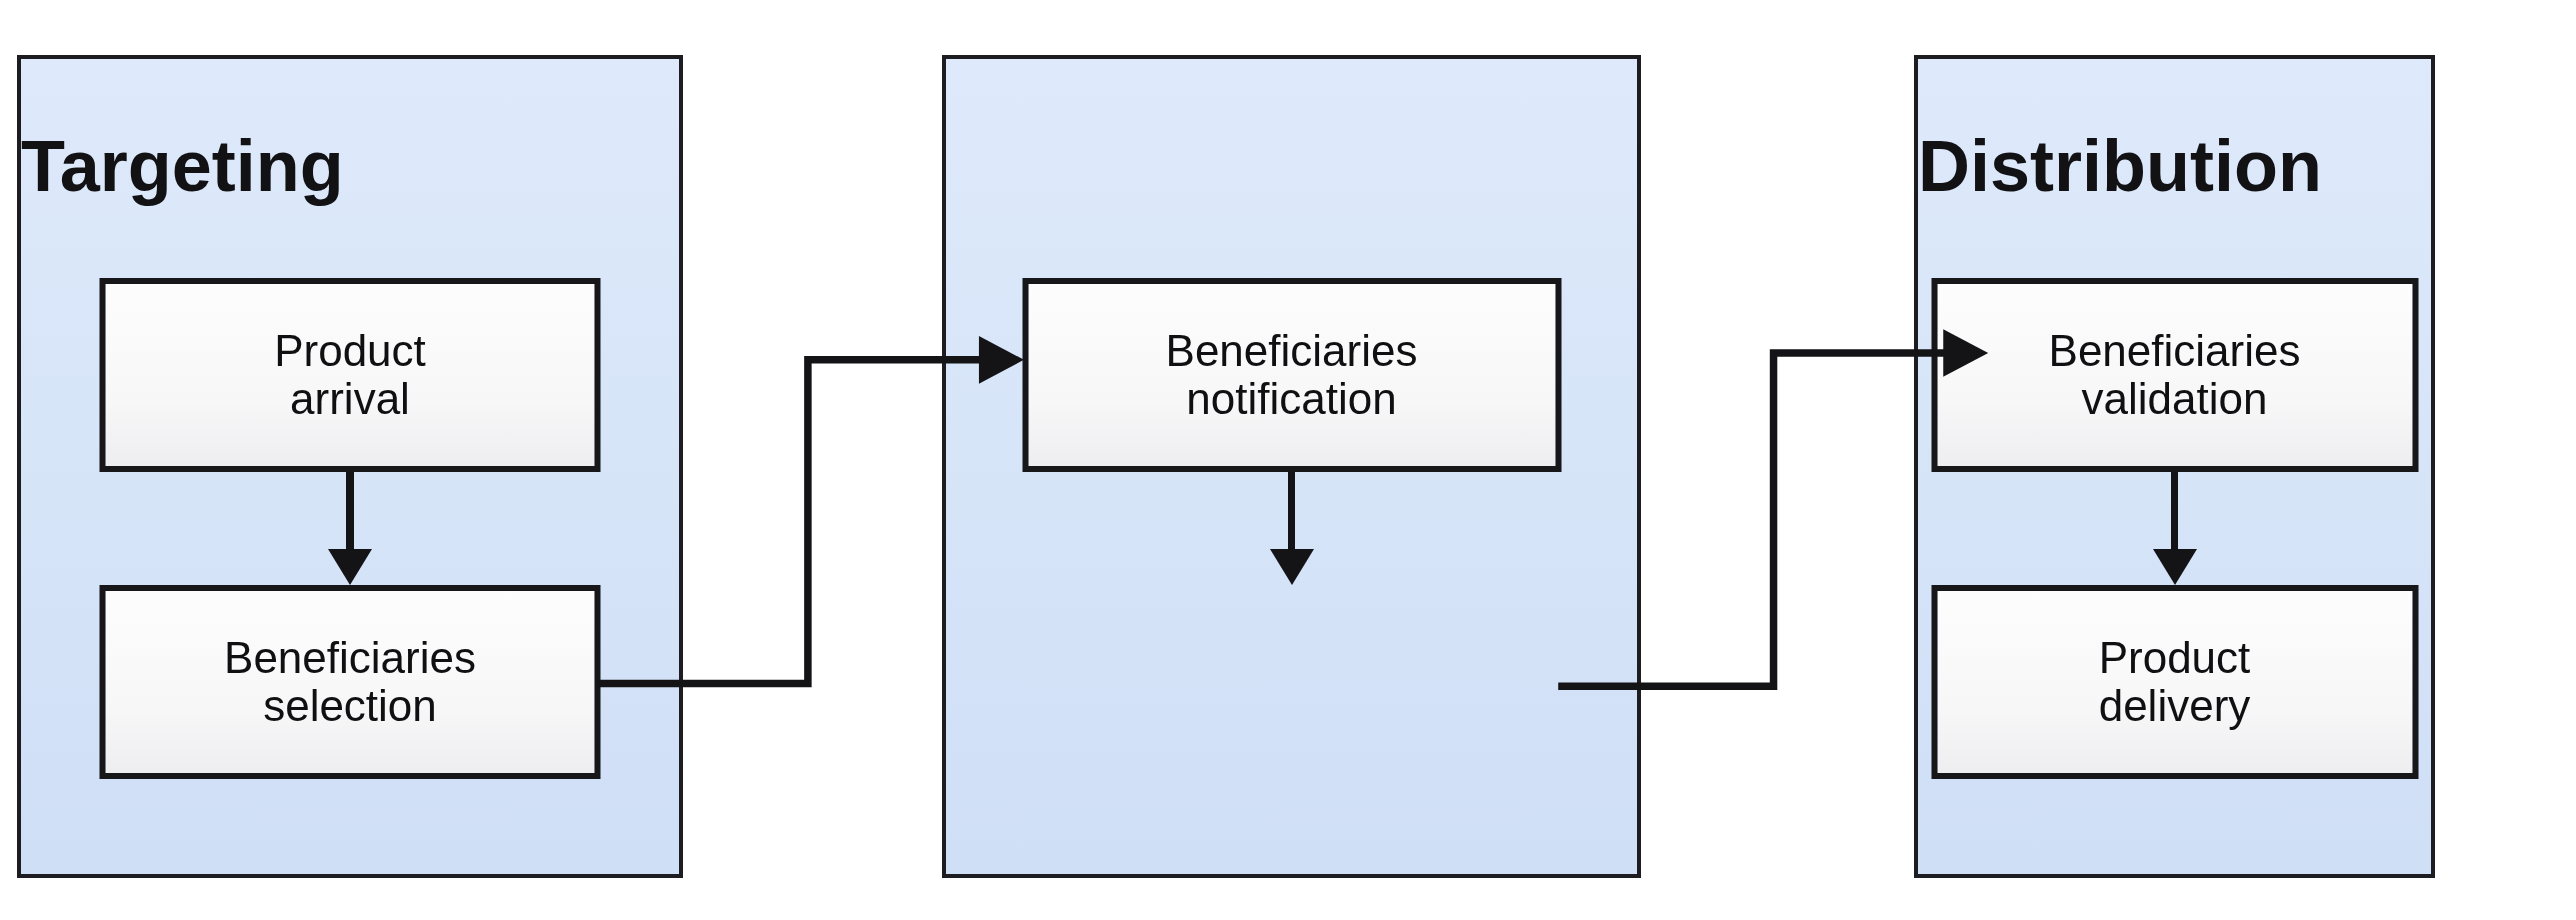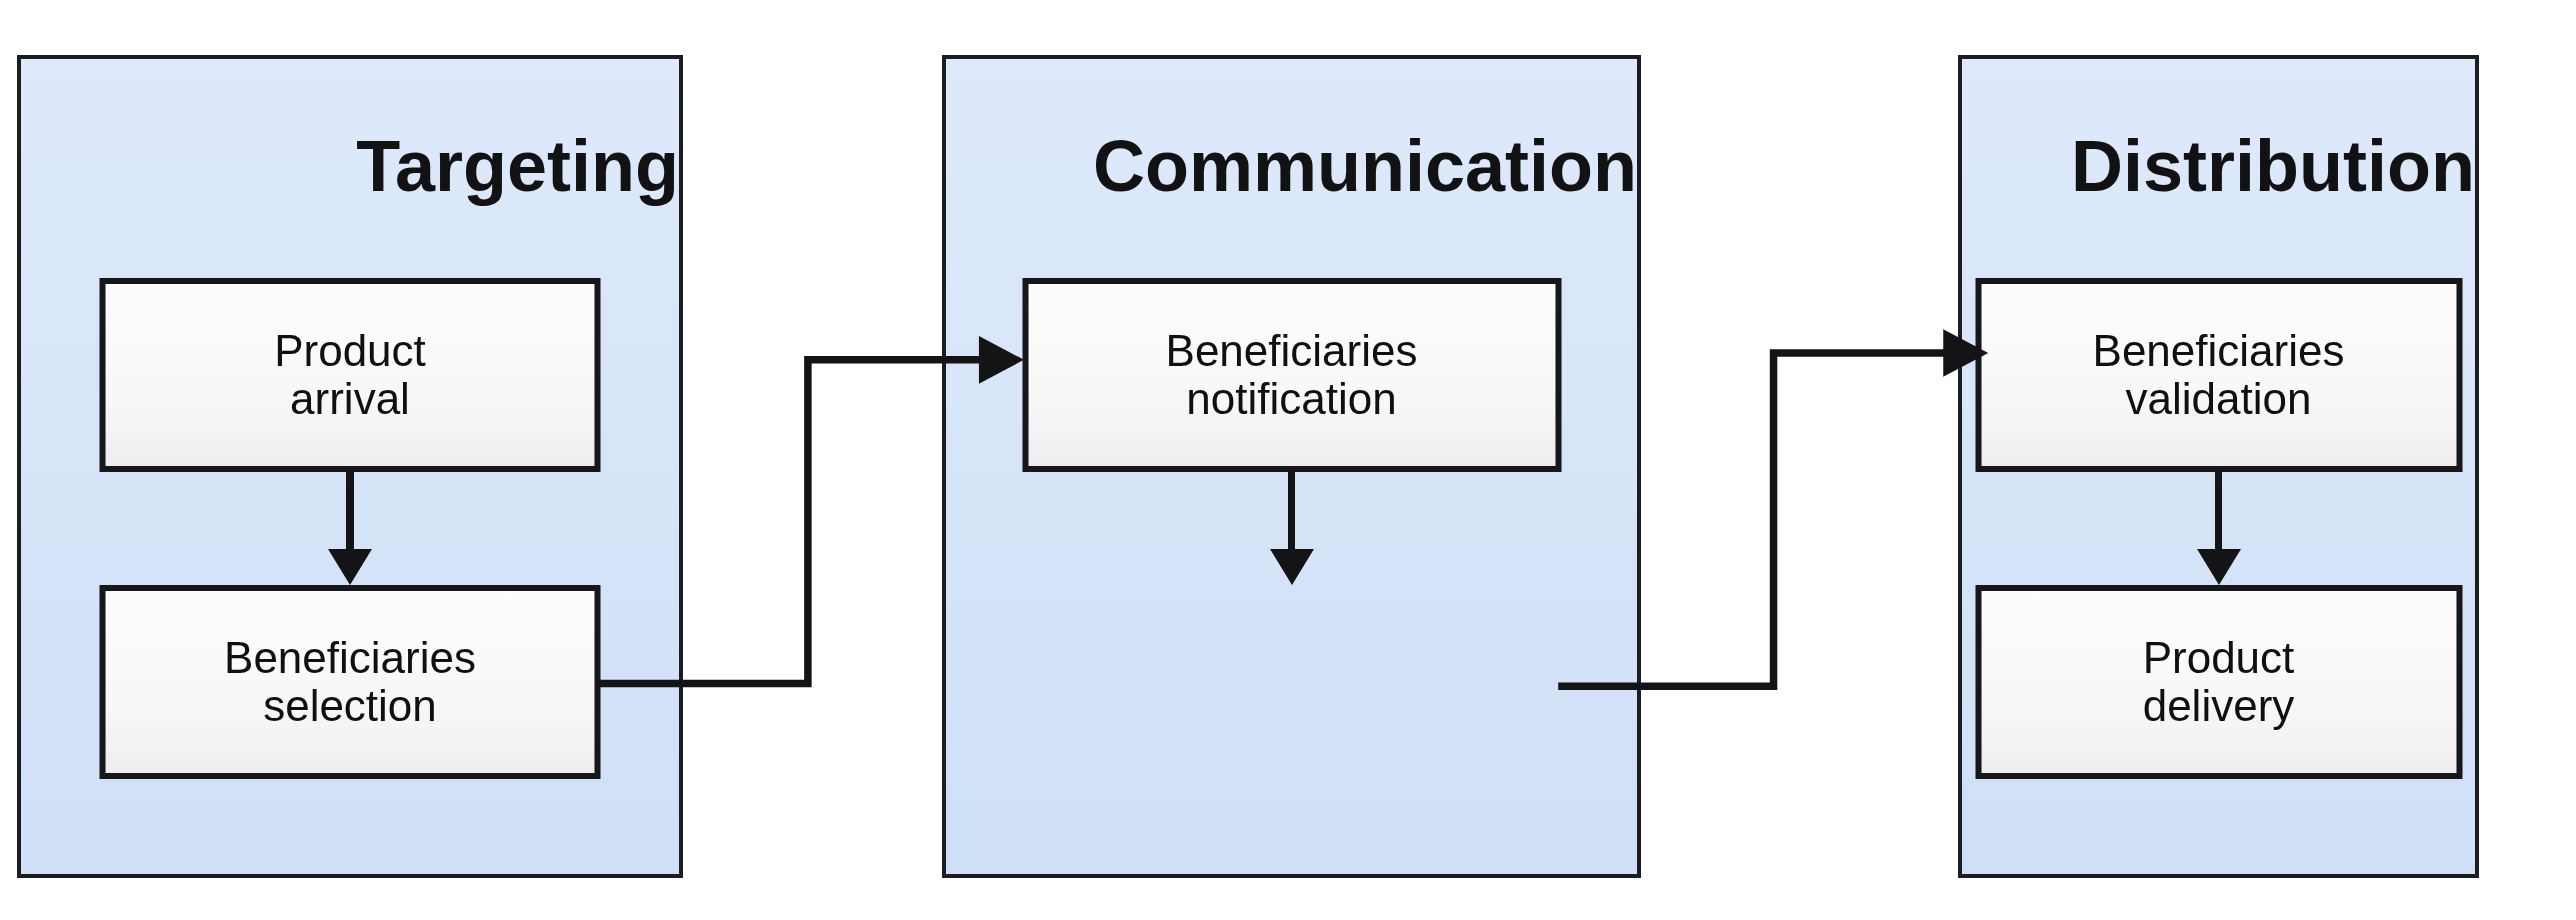--- a/index.html
+++ b/index.html
@@ -14,28 +14,28 @@
   .panel {
     position: absolute;
     top: 55px;
     height: 823px;
     box-sizing: border-box;
     border: 4.8px solid #1c1c21;
     background: linear-gradient(180deg, #deeafb 0%, #d6e4f8 55%, #cfdff6 100%);
   }
   .panel-targeting     { left: 17px;   width: 666px;  }
   .panel-communication { left: 942px; width: 699px; }
-  .panel-distribution  { left: 1914px; width: 521px; margin-left: 44px;  }
+  .panel-distribution  { left: 1914px; width: 521px;  }
 
   .panel-title {
     position: absolute;
     top: 68px;
     left: 0;
     width: 100%;
-    text-align: right;
+    text-align: left;
     font-size: 72px;
     font-weight: bold;
     color: #121215;
     line-height: 1.1;
   }
 
   .node {
     position: absolute;
     left: 50%;
     transform: translateX(-50%);
@@ -100,21 +100,20 @@
       <div class="shaft"></div>
       <div class="head"></div>
     </div>
     <div class="node node-bottom">
       <span class="node-label">Beneficiaries
 selection</span>
     </div>
   </div>
 
   <div class="panel panel-communication">
-    <div class="panel-title">Communication</div>
     <div class="node node-top">
       <span class="node-label">Beneficiaries
 notification</span>
     </div>
     <div class="varrow">
       <div class="shaft"></div>
       <div class="head"></div>
     </div>
   </div>
 

